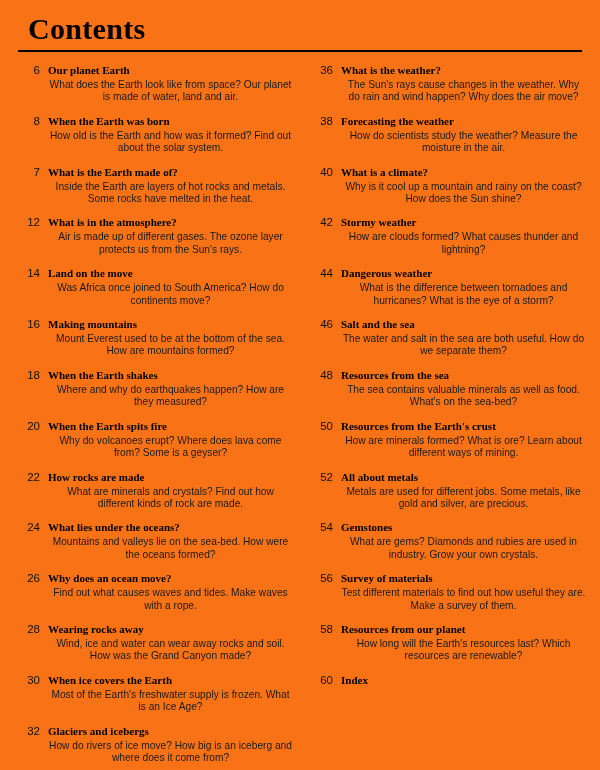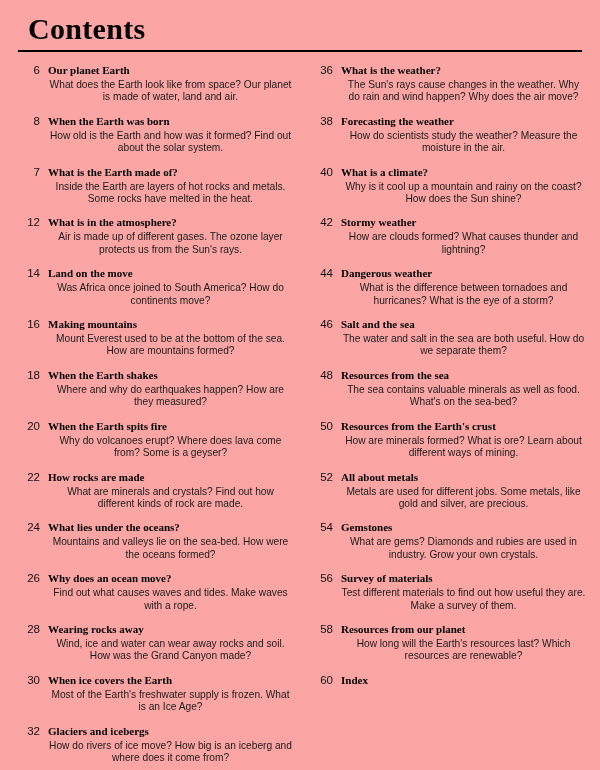--- a/index.html
+++ b/index.html
@@ -13,21 +13,21 @@
     font-family: "Liberation Sans", sans-serif;
     color: #111;
     overflow: hidden;
   }
   .page {
     position: relative;
     width: 600px;
     height: 770px;
     box-sizing: border-box;
     padding: 10px 14px 0 14px;
-    background: #fca5a5;
+    background: #f97316;
   }
   .title {
     font-family: "Liberation Serif", serif;
     font-weight: bold;
     font-size: 30px;
     letter-spacing: 0.3px;
     margin: 2px 0 4px 14px;
     color: #000;
   }
   .title-rule {

